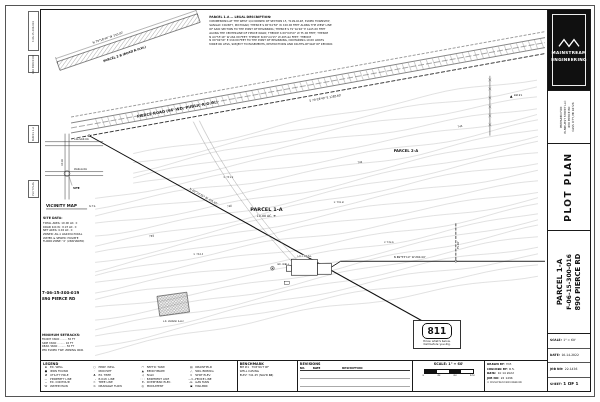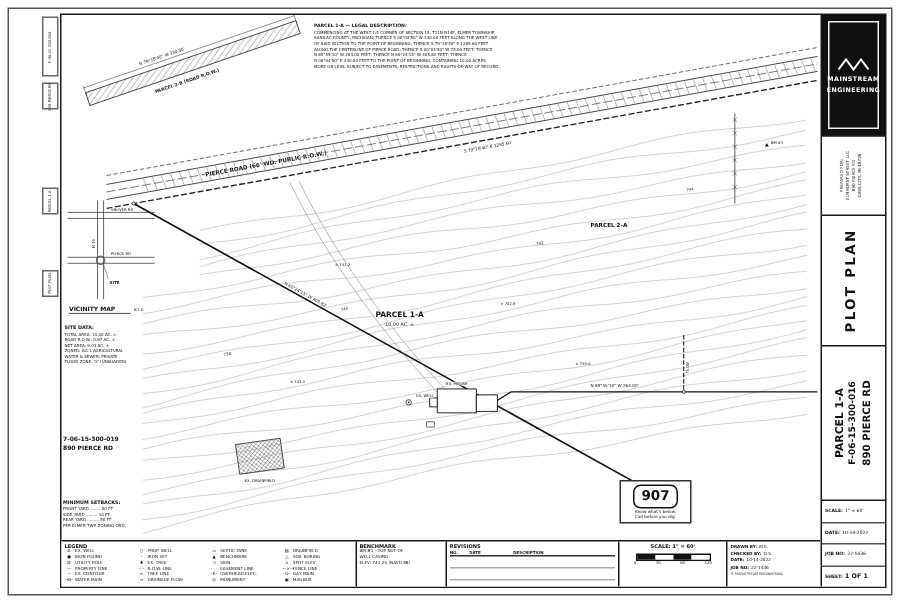--- a/index.html
+++ b/index.html
@@ -342,21 +342,21 @@
           <g id="spot-elevations">
               <text x="182" y="168" font-size="2.5" fill="#666">× 741.2</text>
               <text x="292" y="194" font-size="2.5" fill="#666">× 742.8</text>
               <text x="342" y="234" font-size="2.5" fill="#666">× 740.6</text>
               <text x="152" y="246" font-size="2.5" fill="#666">× 743.4</text>
             </g>
         </svg>
 
         <div class="call811">
           <div class="c811-box">
-            <span>907</span>
+            <span>811</span>
           </div>
           <div class="c811-line">Know what's below.</div>
           <div class="c811-line">Call before you dig.</div>
         </div>
       </div>
 
       <div class="bottom-strip">
         <div class="bs-sec bs-legend">
           <div class="bs-h">LEGEND</div>
           <div class="legend-grid" id="legend-grid">

